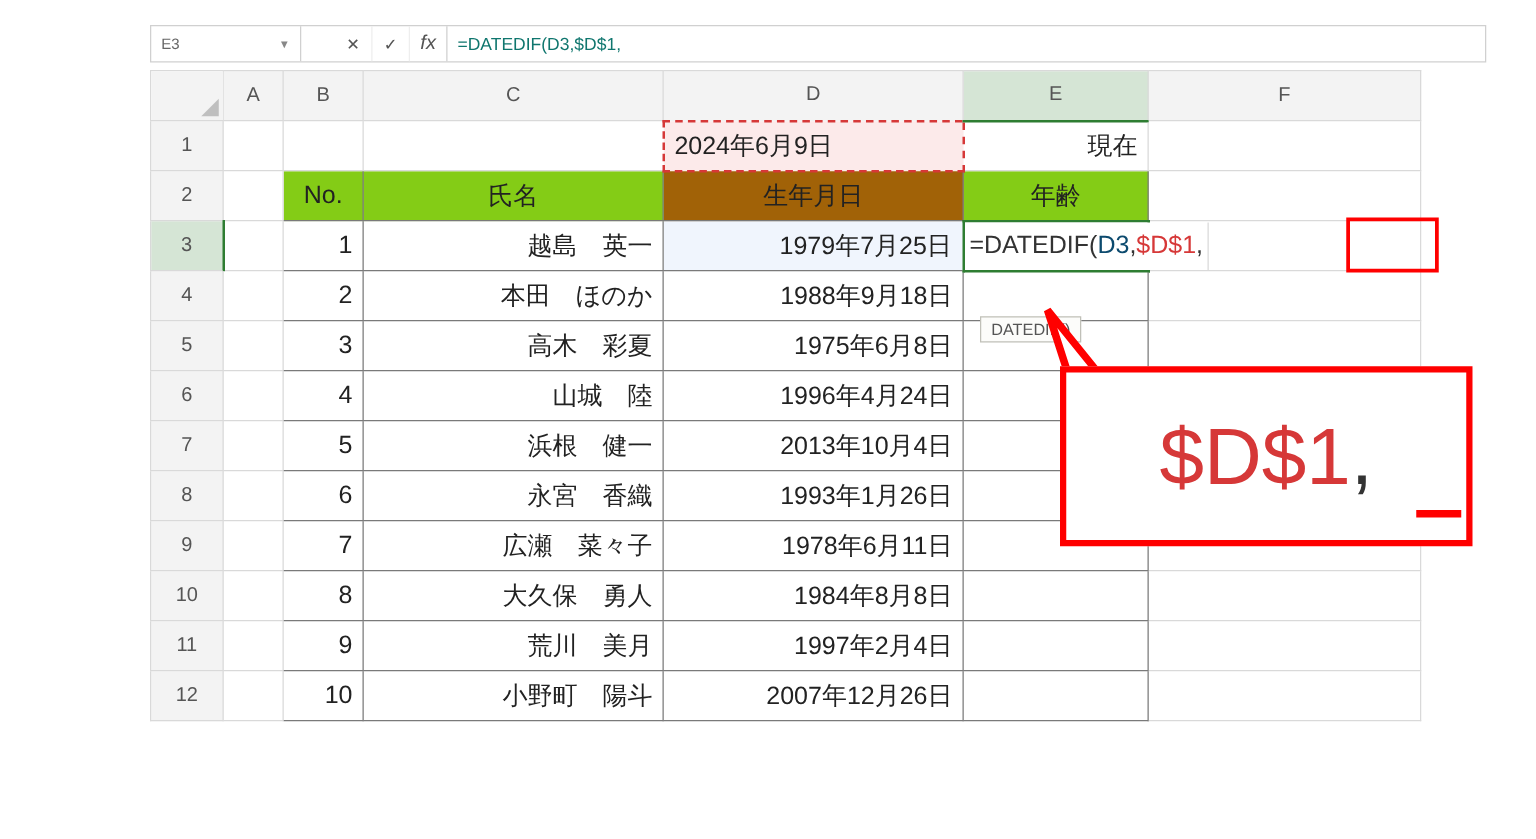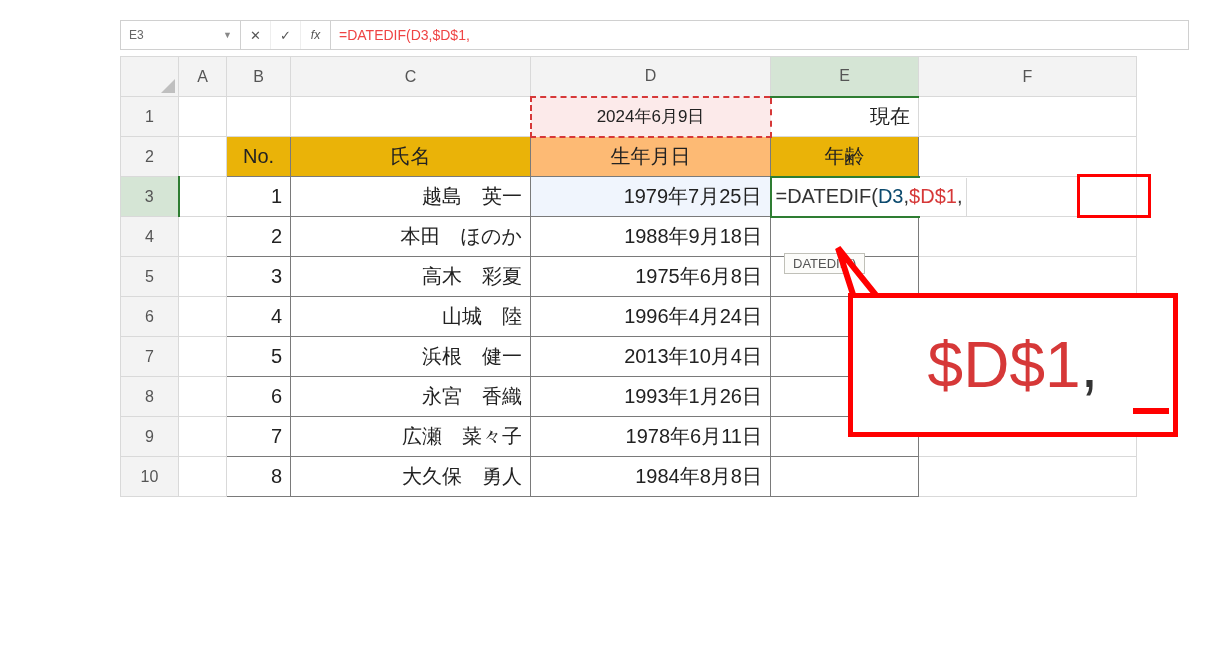--- a/index.html
+++ b/index.html
@@ -18,20 +18,21 @@
   .wrap { padding: 20px 0 0 120px; }
 
   
   .formula-bar {
     display: flex;
     align-items: center;
     border: 1px solid #d0d0d0;
     height: 30px;
     background: #fff;
     margin-right: 40px;
+    gap: 27px;
   }
   .name-box {
     width: 120px;
     height: 100%;
     border-right: 1px solid #d0d0d0;
     display: flex;
     align-items: center;
     padding: 0 8px;
     font-size: 12px;
     color: #666;
@@ -49,25 +50,25 @@
     width: 30px;
     height: 100%;
     display: flex;
     align-items: center;
     justify-content: center;
     color: #555;
     border-right: 1px solid #eee;
     font-size: 13px;
   }
   .fx-btn.sep { border-right: 1px solid #d0d0d0; }
-  .fx-label { font-style: italic; font-size: 12px; }
+  .fx-label { font-style: italic; font-size: 16px; }
   .formula-input {
     flex: 1;
     padding: 0 8px;
-    color: #ef4444;
+    color: #0f766e;
     font-size: 14px;
   }
 
   
   .grid { margin-top: 6px; }
   table.sheet {
     border-collapse: collapse;
     table-layout: fixed;
   }
   .sheet th, .sheet td {
@@ -107,35 +108,35 @@
   th.active-col { background: #d5e5d5; border-bottom: 2px solid #2e7d32; }
   th.active-row { background: #d5e5d5; border-right: 2px solid #2e7d32; }
 
   
   td.cell { font-size: 20px; padding: 0 8px; }
   td.num { text-align: right; }
   td.left { text-align: right; }
 
   
   td.thdr {
-    background: #eab308;
+    background: #84cc16;
     text-align: center;
     font-size: 20px;
   }
 
   
   td.d1 {
     background: #fceaea;
-    text-align: center;
-    font-size: 17px;
+    text-align: left;
+    font-size: 20px;
     border: 2px dashed #d63838;
   }
   
   td.d2hdr {
-    background: #fdba74;
+    background: #a16207;
     border-left: 2px dashed #3a7de0;
     border-right: 2px dashed #3a7de0;
     border-bottom: 2px dashed #3a7de0;
   }
   
   td.d3ref {
     border: 2px dashed #3a7de0;
     background: #f0f5fd;
     margin-top: 24px;
   }
@@ -374,21 +375,39 @@
       <tr class="row-h">
         <th>10</th>
         <td class="cell"></td>
         <td class="cell num datacell">8</td>
         <td class="cell left datacell">大久保　勇人</td>
         <td class="cell num datacell">1984年8月8日</td>
         <td class="cell datacell"></td>
         <td class="cell"></td>
       </tr>
 
-
+      <tr class="row-h">
+        <th>11</th>
+        <td class="cell"></td>
+        <td class="cell num datacell">9</td>
+        <td class="cell left datacell">荒川　美月</td>
+        <td class="cell num datacell">1997年2月4日</td>
+        <td class="cell datacell"></td>
+        <td class="cell"></td>
+      </tr>
+
+      <tr class="row-h">
+        <th>12</th>
+        <td class="cell"></td>
+        <td class="cell num datacell databot">10</td>
+        <td class="cell left datacell databot">小野町　陽斗</td>
+        <td class="cell num datacell databot">2007年12月26日</td>
+        <td class="cell datacell databot"></td>
+        <td class="cell"></td>
+      </tr>
     </tbody>
       </table>
   </div>
 
 </div>
 
 <div class="tooltip">DATEDIF()</div>
 
 <svg class="tail-svg" viewBox="0 0 100 80">
   <polygon points="28,8 70,60 48,70" fill="#ffffff" stroke="#ff0000" stroke-width="6" stroke-linejoin="miter"></polygon>

